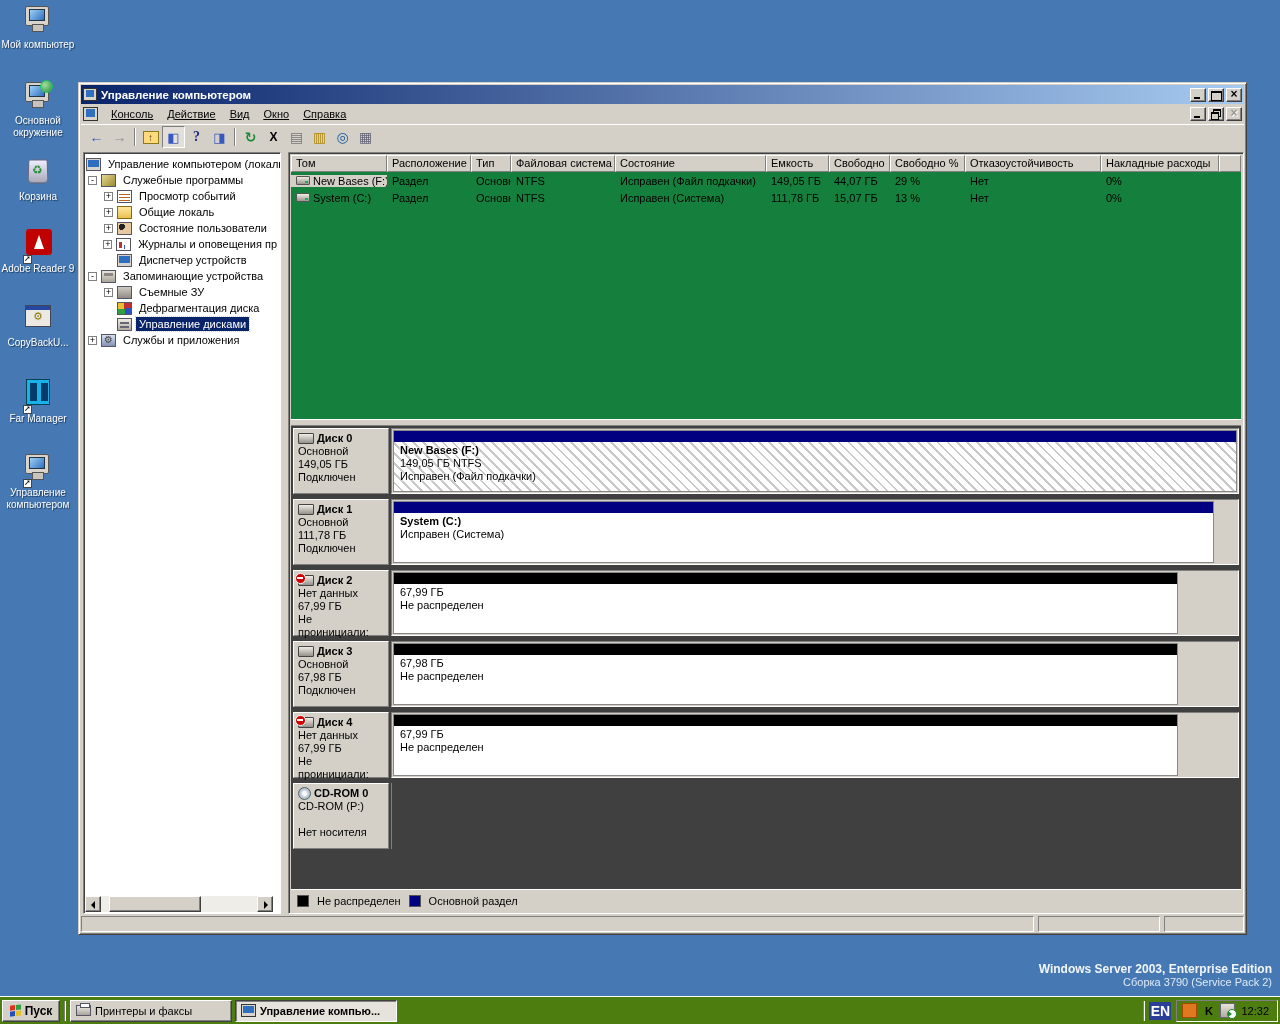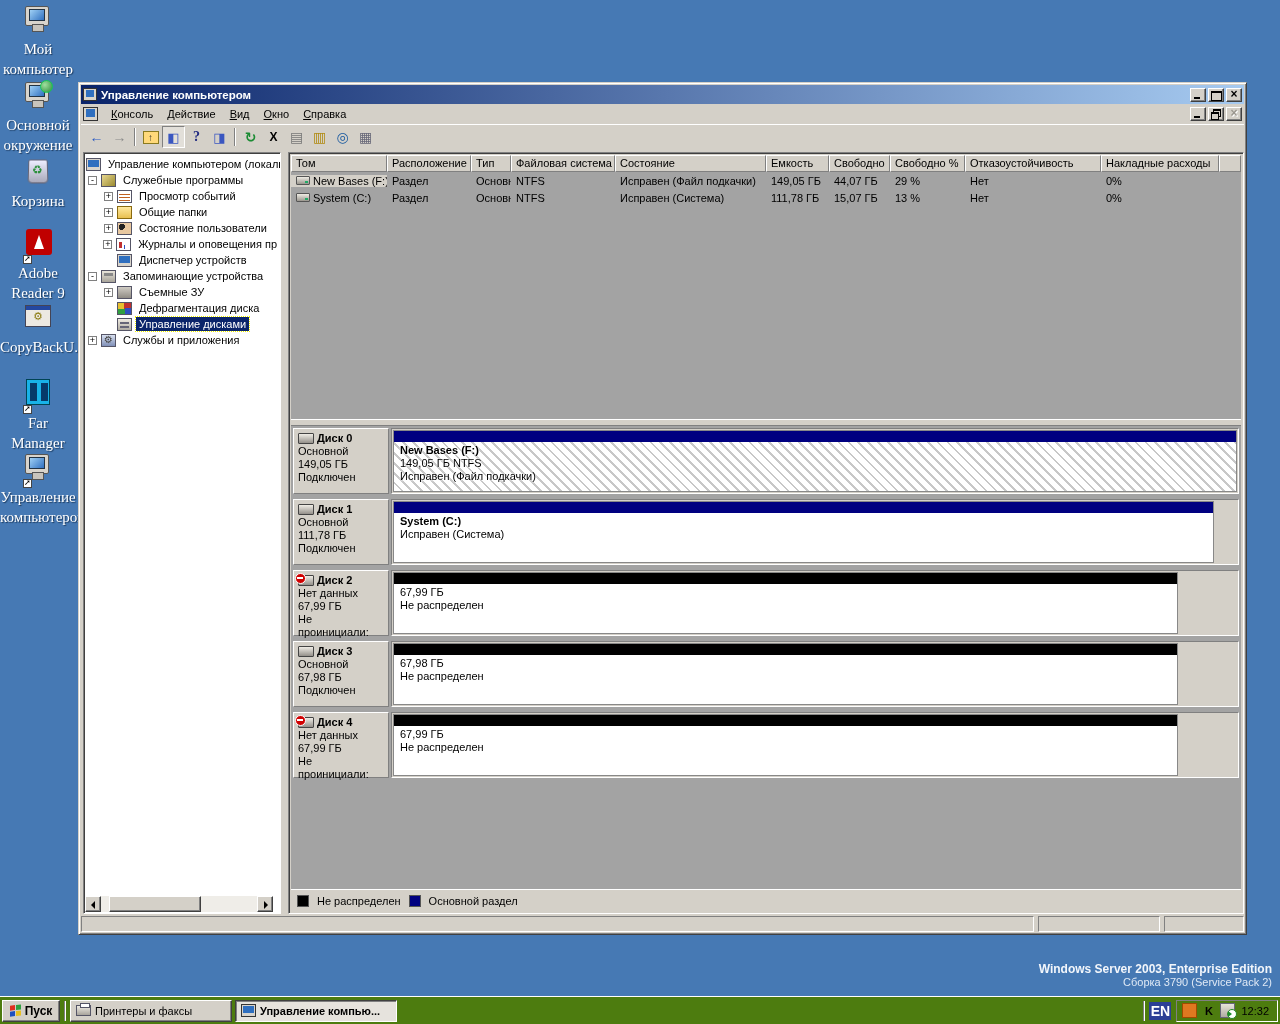--- a/index.html
+++ b/index.html
@@ -2,21 +2,21 @@
 <html><head>
 <meta charset="utf-8">
 <style>
   * { margin:0; padding:0; box-sizing:border-box; }
   html,body { width:1280px; height:1024px; overflow:hidden; }
   body { background:#4679b4; font-family:"Liberation Sans","DejaVu Sans",sans-serif; font-size:11px; color:#000; position:relative; }
 
   
   .desk-icon { position:absolute; left:0; width:76px; text-align:center; cursor:default; }
   .desk-icon .ic { width:34px; height:32px; margin:0 auto 3px; position:relative; }
-  .desk-icon .lbl { color:#fff; text-shadow:1px 1px 1px #1c3a5e; font-size:15px; line-height:20px;font-family:Liberation Serif, serif; }
+  .desk-icon .lbl { color:#fff; text-shadow:1px 1px 1px #1c3a5e; font-size:10px; line-height:12px; }
   .mini-monitor { position:absolute; left:4px; top:2px; width:24px; height:20px; background:#d8d4cc; border:1px solid #555; border-radius:2px; }
   .mini-monitor::before { content:""; position:absolute; left:3px; top:2px; right:3px; bottom:4px; background:linear-gradient(135deg,#9fd0f5,#2f6fbf); border:1px solid #234; }
   .mini-monitor::after { content:""; position:absolute; left:6px; bottom:-7px; width:10px; height:6px; background:#c8c4bc; border:1px solid #555; }
   .globe { position:absolute; right:2px; top:0; width:13px; height:13px; border-radius:50%; background:radial-gradient(circle at 35% 35%, #9fe09f, #2e8b3a); border:1px solid #1c5; }
   .basket { position:absolute; left:7px; top:3px; width:20px; height:24px; background:linear-gradient(#eef,#aab); border:1px solid #667; border-radius:2px 2px 4px 4px; transform:perspective(40px) rotateX(8deg); }
   .basket::after { content:"♻"; position:absolute; left:3px; top:3px; font-size:12px; color:#2a8f3a; }
   .adobe-sq { position:absolute; left:5px; top:1px; width:26px; height:26px; background:#c00000; border-radius:3px; }
   .adobe-sq::after { content:""; position:absolute; left:8px; top:6px; width:0; height:0; border-left:5px solid transparent; border-right:5px solid transparent; border-bottom:14px solid #fff; }
   .app-window { position:absolute; left:4px; top:3px; width:26px; height:22px; background:#ece9e2; border:1px solid #445; }
   .app-window::before { content:""; position:absolute; left:0; top:0; right:0; height:4px; background:#2448a0; }
@@ -40,21 +40,21 @@
   .winbtn.minb::after { content:""; position:absolute; left:3px; bottom:2px; width:6px; height:2px; background:#000; }
   .winbtn.maxb::after { content:""; position:absolute; left:2px; top:2px; width:9px; height:7px; border:1px solid #000; border-top-width:2px; }
   .winbtn.closeb::after { content:"×"; position:absolute; left:0; right:0; top:-1px; font-size:12px; }
   .winbtn.rstb::after { content:""; position:absolute; left:2px; top:4px; width:6px; height:5px; border:1px solid #000; border-top-width:2px; background:#d4d0c8; }
   .winbtn.rstb::before { content:""; position:absolute; left:4px; top:1px; width:6px; height:5px; border:1px solid #000; border-top-width:2px; }
   .winbtn.disb::after { color:#9a968e; text-shadow:1px 1px 0 #fff; }
 
   .menubar { height:20px; display:flex; align-items:center; padding:0 2px; }
   .mdi-icon { width:15px; height:14px; position:relative; background:#d8d4cc; border:1px solid #333; margin-right:6px; }
   .mdi-icon::before { content:""; position:absolute; left:2px; top:1px; right:2px; bottom:3px; background:#2f6fbf; }
-  .menu-item { padding:2px 7px; }
+  .menu-item { padding:2px 7px;text-decoration:underline; }
   .menu-item::first-letter { text-decoration:underline; }
   .menubar .sp { flex:1; }
 
   .toolbar { height:25px; display:flex; align-items:center; padding:0 4px; border-top:1px solid #fff; }
   .tbtn { width:23px; height:22px; display:flex; align-items:center; justify-content:center; font-size:14px; }
   .tbtn.pressed { border:1px solid; border-color:#808080 #fff #fff #808080; background:#e2dfd9; }
   .tsep { width:2px; height:18px; margin:0 3px; border-left:1px solid #808080; border-right:1px solid #fff; }
   .g-blue { color:#2759c4; font-weight:bold; } .g-gray { color:#8a8a8a; font-weight:bold; }
   .g-up { color:#2a2a2a; background:#ffd97a; border:1px solid #8a7a20; width:16px; height:13px; line-height:11px; font-size:10px; font-weight:bold; text-align:center; }
   .g-half { color:#3a56c0; font-size:13px; } .g-q { color:#202a80; font-weight:bold; font-family:"Liberation Serif",serif; }
@@ -89,33 +89,33 @@
   .hscroll { position:absolute; left:1px; bottom:1px; height:16px; width:188px; background:#efede8; display:flex; }
   .sb-btn { width:16px; height:16px; background:#d4d0c8; border:1px solid; border-color:#fff #404040 #404040 #fff; box-shadow:inset -1px -1px 0 #808080; position:relative; flex:none; }
   .sb-btn.left::after { content:""; position:absolute; left:5px; top:4px; border:4px solid transparent; border-right-color:#000; border-left-width:0; }
   .sb-btn.right::after { content:""; position:absolute; left:6px; top:4px; border:4px solid transparent; border-left-color:#000; border-right-width:0; }
   .sb-thumb { width:92px; height:16px; background:#d4d0c8; border:1px solid; border-color:#fff #404040 #404040 #fff; box-shadow:inset -1px -1px 0 #808080; margin-left:8px; }
 
   .v-splitter { position:absolute; left:198px; top:0; width:7px; height:762px; background:#d4d0c8; }
 
   
   .right-panel { position:absolute; left:205px; top:0; width:956px; height:762px; background:#d4d0c8; border:1px solid; border-color:#808080 #fff #fff #808080; box-shadow: inset 1px 1px 0 #404040; }
-  .vol-area { position:absolute; left:2px; top:2px; right:2px; height:264px; background:#a3a3a3; overflow:hidden; }
+  .vol-area { position:absolute; left:2px; top:2px; right:2px; height:264px; background:#15803d; overflow:hidden; }
   .vol-header { display:flex; height:17px; }
   .hcell { background:#d4d0c8; border:1px solid; border-color:#fff #808080 #808080 #fff; padding:1px 4px; overflow:hidden; white-space:nowrap; flex:none; }
   .vol-row { display:flex; height:17px; align-items:center; }
   .vcell { padding:0 5px; overflow:hidden; white-space:nowrap; flex:none; display:flex; align-items:center; gap:3px; }
   .vcell.selrow0 { background:#d4d0c8; }
   .c0{width:96px;} .c1{width:84px;} .c2{width:40px;} .c3{width:104px;} .c4{width:151px;} .c5{width:63px;} .c6{width:61px;} .c7{width:75px;} .c8{width:136px;} .c9{width:118px;} .cF{flex:1;}
   .hdd16 { width:14px; height:9px; flex:none; background:linear-gradient(#efece4,#9a968e); border:1px solid #555; border-radius:1px; position:relative; }
   .hdd16::after { content:""; position:absolute; right:1px; bottom:1px; width:3px; height:2px; background:#2a6; }
 
   .h-splitter { position:absolute; left:2px; top:266px; right:2px; height:7px; background:#d4d0c8; border-top:1px solid #fff; border-bottom:1px solid #808080; }
 
-  .disk-area { position:absolute; left:2px; top:273px; right:2px; bottom:24px; background:#a3a3a3; overflow:hidden; }
+  .disk-area { position:absolute; left:2px; top:273px; right:2px; bottom:24px; background:#404040; overflow:hidden; }
   .disk-row { position:absolute; left:0; right:0; height:66px; }
   .disk-label { position:absolute; left:2px; top:0; width:96px; height:66px; background:#d4d0c8; border:1px solid; border-color:#fff #808080 #808080 #fff; padding:3px 4px; line-height:13px; }
   .disk-title { font-weight:bold; display:flex; align-items:center; gap:3px; }
   .hdd-ic { width:16px; height:11px; flex:none; background:linear-gradient(#f0ede6,#94908a); border:1px solid #444; border-radius:1px; position:relative; }
   .hdd-ic.err::after { content:""; position:absolute; left:-4px; top:-3px; width:9px; height:9px; background:#d00000; border:1px solid #fff; border-radius:50%; box-shadow:inset 0 0 0 6px #d00000; }
   .hdd-ic.err::before { content:""; position:absolute; left:-2px; top:1px; width:6px; height:2px; background:#fff; z-index:2; }
   .cd-ic { width:13px; height:13px; flex:none; border-radius:50%; background:radial-gradient(circle at 50% 50%, #fff 0 2px, #cfd8e2 3px, #9fb2c8 6px); border:1px solid #566; }
   .disk-bar { position:absolute; left:100px; top:0; right:2px; height:66px; border:1px solid; border-color:#808080 #fff #fff #808080; background:#d4d0c8; padding:1px; }
   .part { height:100%; border:1px solid #888; background:#fff; position:relative; overflow:hidden; }
   .part .stripe { height:11px; }
@@ -293,21 +293,21 @@
         <div class="tree-item">
           <span class="pad1"></span>
             <span class="expander">+</span>
           <span class="ti events"></span>
           <span class="tree-label">Просмотр событий</span>
         </div>
         <div class="tree-item">
           <span class="pad1"></span>
             <span class="expander">+</span>
           <span class="ti folder"></span>
-          <span class="tree-label">Общие папки</span>
+          <span class="tree-label">Общие локаль</span>
         </div>
         <div class="tree-item">
           <span class="pad1"></span>
             <span class="expander">+</span>
           <span class="ti users"></span>
           <span class="tree-label">Состояние пользователи</span>
         </div>
         <div class="tree-item">
           <span class="pad1"></span>
             <span class="expander">+</span>
@@ -512,20 +512,32 @@
             <div class="part w-un">
               <div class="stripe" style="background:#000000"></div>
               <div class="ptext">
                 <div>67,99 ГБ</div>
                 <div>Не распределен</div>
               </div>
             </div>
           </div>
         </div>
 
+        <div class="disk-row" style="top:357px">
+          <div class="disk-label">
+            <div class="disk-title">
+                <span class="cd-ic"></span>
+                <span>CD-ROM 0</span>
+              </div>
+            <div>CD-ROM (P:)</div>
+            <div>&nbsp;</div>
+            <div>Нет носителя</div>
+          </div>
+          <div class="disk-bar empty"></div>
+        </div>
 
       </div>
 
       <div class="legend-bar">
         <span class="swatch" style="background:#000000"></span>
         <span>Не распределен</span>
         <span class="swatch" style="background:#000080"></span>
         <span>Основной раздел</span>
       </div>
 

